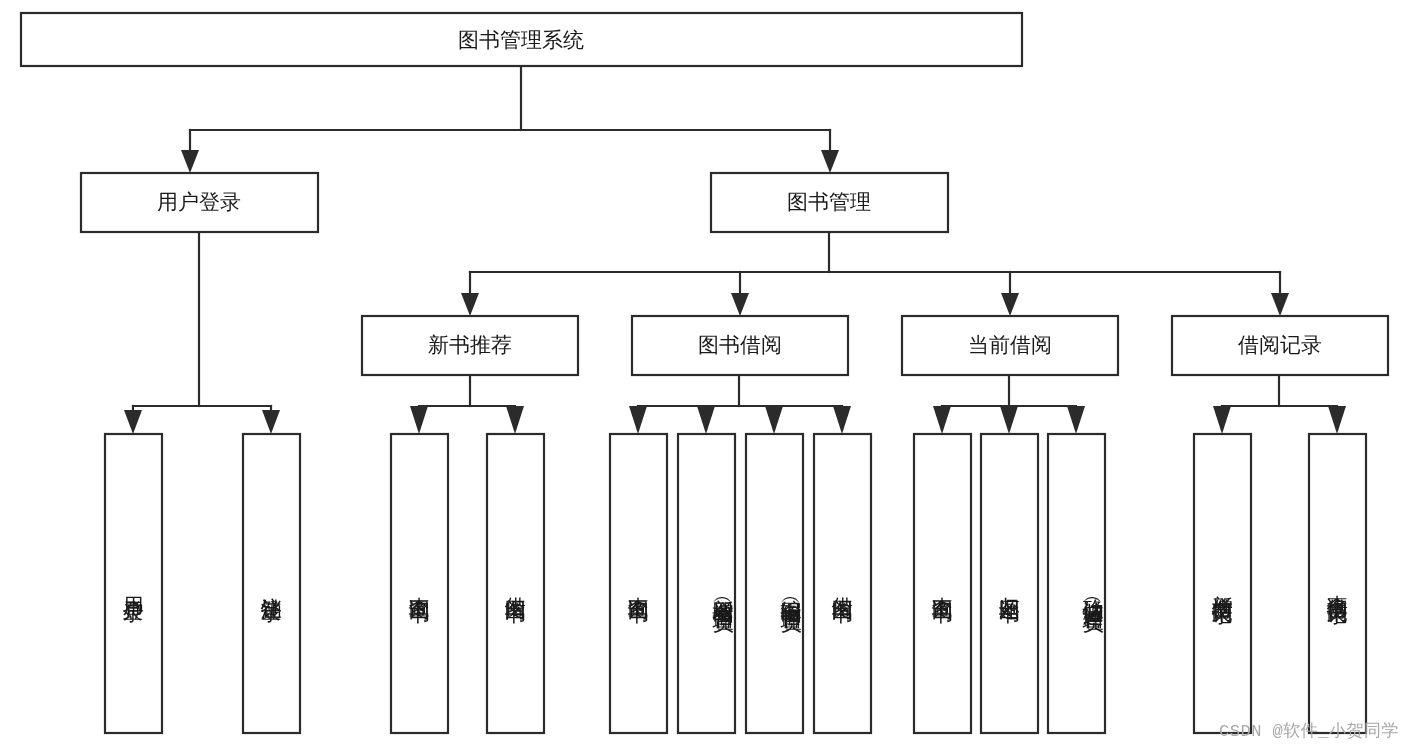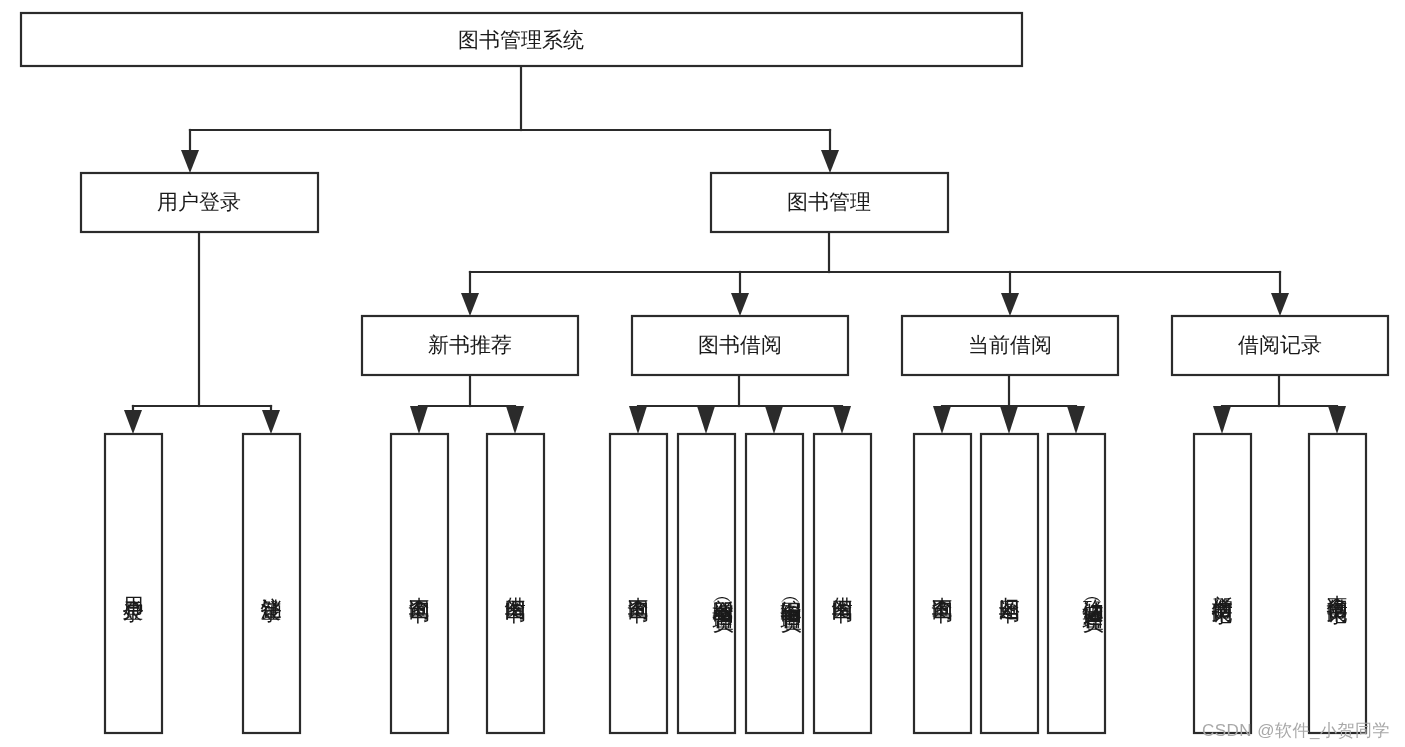--- a/index.html
+++ b/index.html
@@ -58,23 +58,23 @@
     color: #1a1a1a;
     letter-spacing: 2px;
     display: flex;
     align-items: center;
     justify-content: center;
     white-space: nowrap;
     pointer-events: none;
   }
   .watermark {
     position: absolute;
-    right: 15px;
+    right: 6px;
     bottom: 5px;
-    font-family: Liberation Sans, sans-serif;
+    font-family: Liberation Mono, monospace;
     font-size: 17px;
     color: #a8a8a8;
     white-space: nowrap;
     letter-spacing: 0.5px;
   }
 </style>
 </head>
 <body>
 
 <div id="diagram-root">

